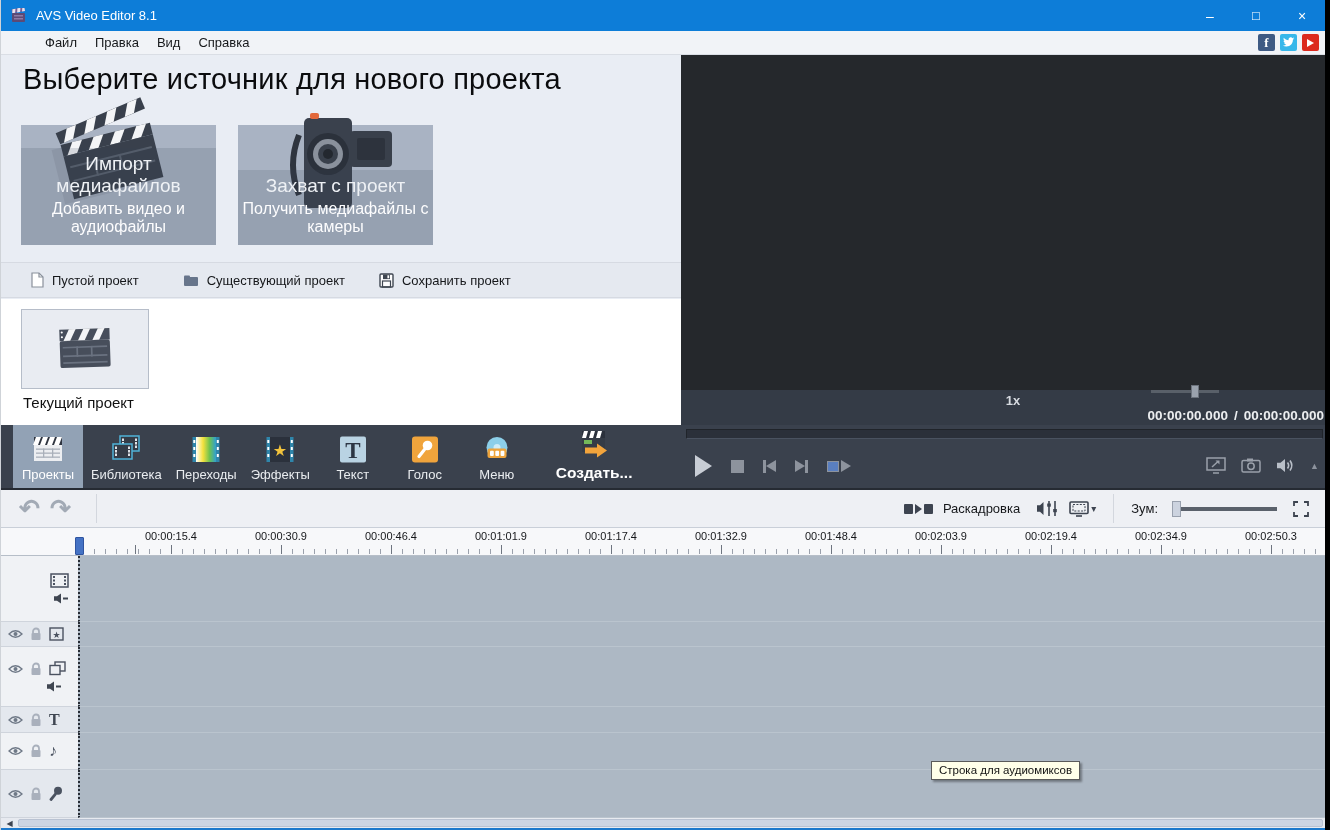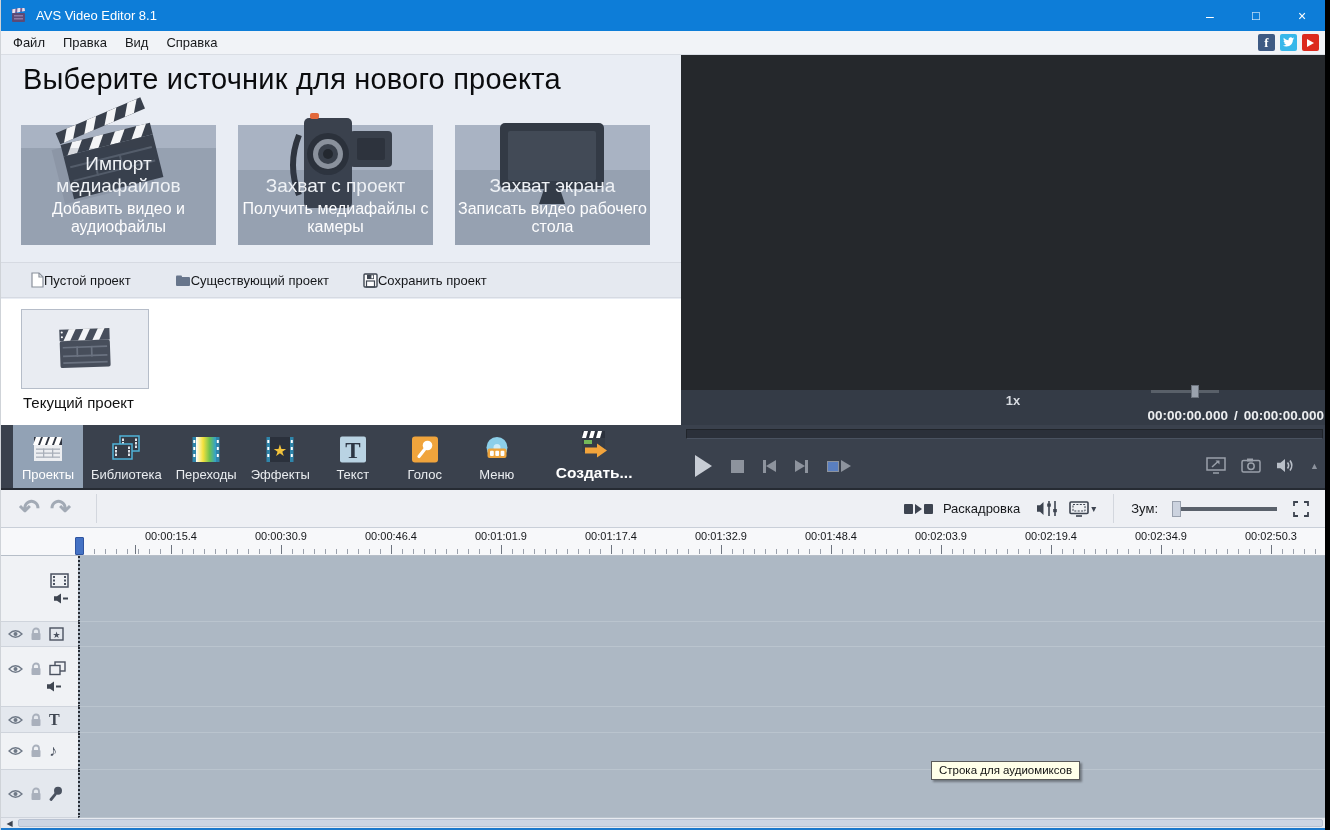--- a/index.html
+++ b/index.html
@@ -13,21 +13,21 @@
               display:flex; align-items:center; }
   .titlebar .appicon { margin-left:10px; }
   .titlebar .title { color:#fff; font-size:13px; margin-left:9px; }
   .win-controls { margin-left:auto; display:flex; height:100%; }
   .win-btn { width:46px; height:100%; display:flex; align-items:center; justify-content:center;
              color:#fff; font-size:14px; cursor:default; }
   .win-btn.max { font-size:13px; }
 
   
   .menubar { position:absolute; left:0; top:31px; width:100%; height:24px; background:#f1f3f7;
-             border-bottom:1px solid #dadee5; display:flex; align-items:center; }
+             border-bottom:1px solid #dadee5; display:flex; align-items:center;padding-left:32px; }
   .menu-item { font-size:13px; color:#16181b; padding:0 9px; height:100%; display:flex; align-items:center; }
   .menu-item:first-child { margin-left:3px; }
   .social { margin-left:auto; display:flex; gap:5px; margin-right:6px; }
   .soc { width:17px; height:17px; border-radius:2px; display:flex; align-items:center; justify-content:center; }
   .soc.fb { background:#3e5a84; color:#fff; font:bold 13px "Liberation Serif", serif; }
   .soc.tw { background:#36b7ea; }
   .soc.yt { background:#dc2a1e; }
   .yt-tri { width:0; height:0; border-left:7px solid #fff; border-top:4.5px solid transparent; border-bottom:4.5px solid transparent; }
 
   
@@ -42,21 +42,21 @@
   .card.c1 .card-icon { top:-16px; }
   .card.c2 .card-icon { top:-14px; }
   .card.c3 .card-icon { top:-6px; }
   .card-caption { position:absolute; left:0; right:0; bottom:0; padding:5px 0 9px; background:rgba(58,68,84,.16); text-align:center;margin-top:30px; }
   .card-title { font-size:19px; color:#eef1f5; }
   .card-sub { font-size:16px; color:#fdfdfe; margin-top:3px;text-align:center; }
 
   .actions-bar { position:absolute; left:0; top:207px; width:100%; height:36px; background:#e5e9f0;
                  border-top:1px solid #d6dae2; border-bottom:1px solid #d6dae2;
                  display:flex; align-items:center; }
-  .action { display:flex; align-items:center; font-size:13px; color:#15171a; }
+  .action { display:flex; align-items:center; gap:8px; font-size:13px; color:#15171a; }
   .action.a1 { margin-left:30px; } .action.a2 { margin-left:44px; } .action.a3 { margin-left:34px; }
 
   .project-zone { position:absolute; left:0; top:244px; width:100%; height:126px; background:#ffffff; }
   .proj-thumb { position:absolute; left:20px; top:10px; width:128px; height:80px; background:#e9ecf2;
                 border:1px solid #b6bdc9; display:flex; align-items:center; justify-content:center; }
   .proj-label { position:absolute; left:22px; top:95px; font-size:15px; color:#111; }
 
   
   .preview-panel { position:absolute; left:680px; top:0; width:650px; height:370px; }
   .video-area { position:absolute; left:0; top:0; width:100%; height:335px; background:#25282c; }
@@ -240,31 +240,20 @@
               <circle cx="57" cy="43" r="5" fill="#23282f"></circle>
             <rect x="79" y="20" width="42" height="36" rx="4" fill="#39404b"></rect>
             <rect x="86" y="27" width="28" height="22" rx="2" fill="#2d333d"></rect>
           </svg>
           <div class="card-caption">
             <div class="card-title">Захват с проект</div>
             <div class="card-sub">Получить медиафайлы с камеры</div>
           </div>
         </div>
 
-        <div class="card c3">
-          <svg class="card-icon" width="150" height="100" viewBox="0 0 150 100" style="overflow:visible">
-            <rect x="22" y="4" width="104" height="66" rx="5" fill="#333a45"></rect>
-            <rect x="30" y="12" width="88" height="50" rx="2" fill="#424a56"></rect>
-            <path d="M66 70 h16 l5 15 h-26 z" fill="#333a45"></path>
-          </svg>
-          <div class="card-caption">
-            <div class="card-title">Захват экрана</div>
-            <div class="card-sub">Записать видео рабочего стола</div>
-          </div>
-        </div>
       </div>
 
       <div class="actions-bar">
         <div class="action a1">
           <svg width="13" height="16" viewBox="0 0 13 16">
             <path d="M1 1 H8 L12 5 V15 H1 Z" fill="#fff" stroke="#8a919c" stroke-width="1.2"></path>
             <path d="M8 1 V5 H12" fill="none" stroke="#8a919c" stroke-width="1.2"></path>
           </svg>
           <span>Пустой проект</span>
         </div>

